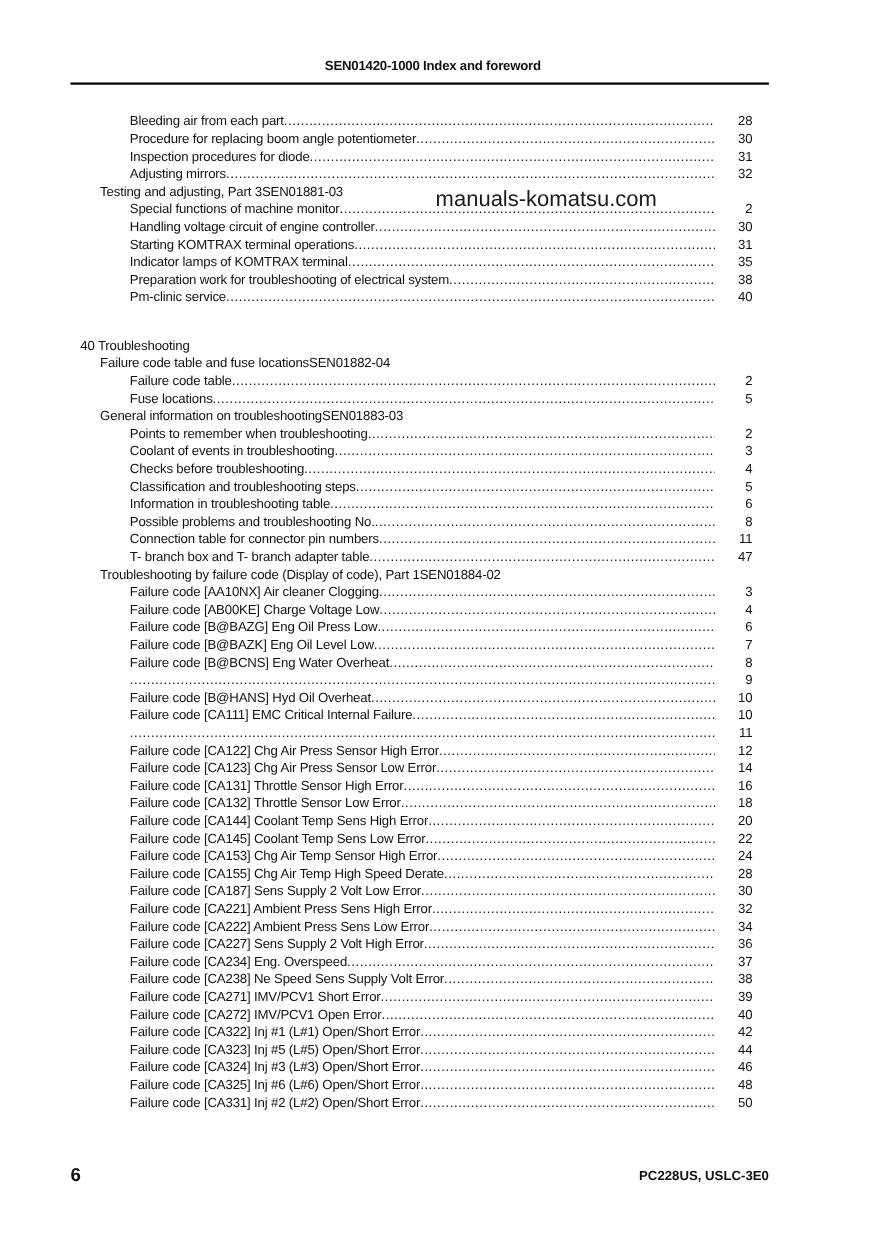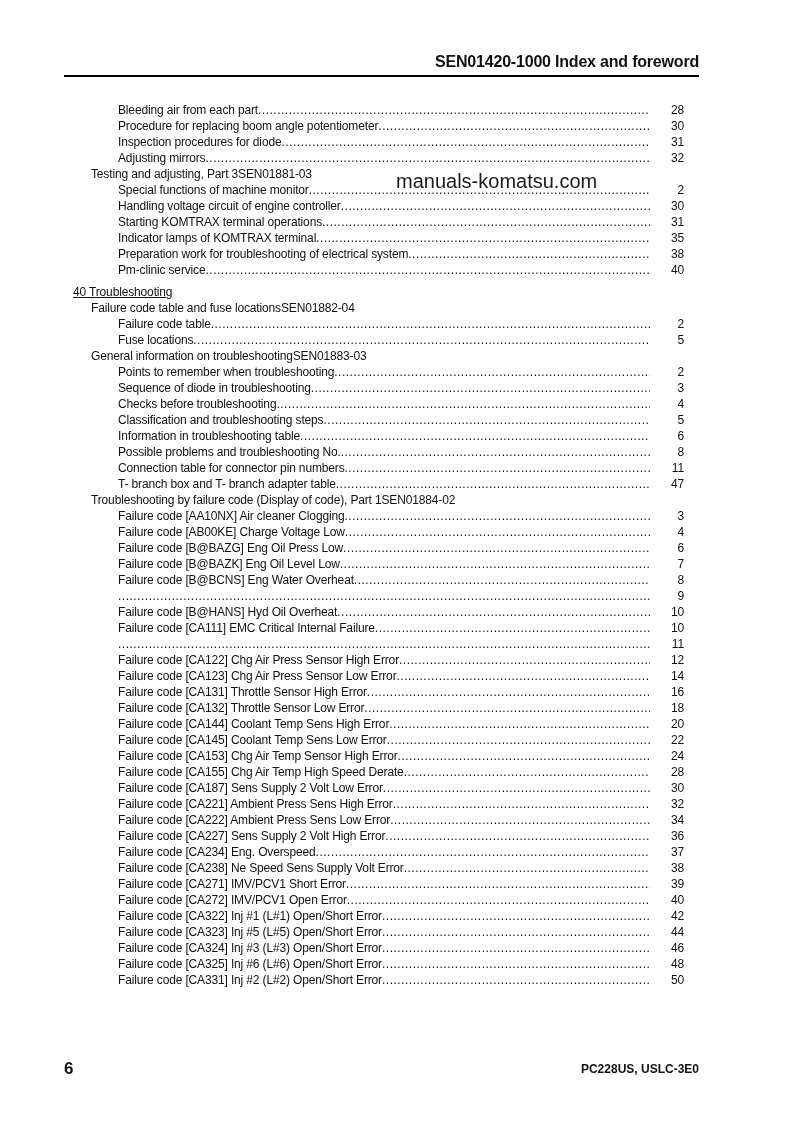--- a/index.html
+++ b/index.html
@@ -1,35 +1,35 @@
 <!DOCTYPE html>
 <html><head>
 <meta charset="utf-8">
 <style>
   html, body { margin: 0; padding: 0; background: #ffffff; }
   body {
     width: 794px; height: 1123px; position: relative; overflow: hidden;
     font-family: "Liberation Sans", sans-serif; color: #111;
   }
   .hdr {
-    position: absolute; top: 53px; left: 64px; width: 635px;
-    display: flex; justify-content: flex-end;
-    font-size: 16px; font-weight: bold; letter-spacing: -0.2px;
+    position: absolute; top: 53px; left: 76px; width: 635px;
+    display: flex; justify-content: center;
+    font-size: 12px; font-weight: bold; letter-spacing: -0.2px;
   }
   .rule {
     position: absolute; top: 75px; left: 64px; width: 635px; height: 2px; background: #000;
   }
   .toc {
     position: absolute; top: 102px; left: 0; width: 794px;
     font-size: 12px; letter-spacing: -0.15px;
   }
   .row {
     position: relative; height: 16px; line-height: 16px; white-space: nowrap;
   }
-  .row.gap { margin-top: 6px; text-decoration: underline; }
+  .row.gap { margin-top: 28px; }
   .lvl0 { padding-left: 73px; }
   .entry {
     display: flex; align-items: flex-end;
     position: absolute; left: 118px; width: 566px; top: 0;
   }
   .entry .label { flex: 0 0 auto; background: #fff; }
   .entry .dots {
     flex: 1 1 auto; overflow: hidden; white-space: nowrap; margin-right: 6px;
     color: #111; letter-spacing: 0.5px;
   }
@@ -172,21 +172,21 @@
     </div>
     <div class="row">
       <div class="entry">
         <span class="label">Points to remember when troubleshooting</span>
         <span class="dots"></span>
         <span class="page">2</span>
       </div>
     </div>
     <div class="row">
       <div class="entry">
-        <span class="label">Sequence of diode in troubleshooting</span>
+        <span class="label">Coolant of events in troubleshooting</span>
         <span class="dots"></span>
         <span class="page">3</span>
       </div>
     </div>
     <div class="row">
       <div class="entry">
         <span class="label">Checks before troubleshooting</span>
         <span class="dots"></span>
         <span class="page">4</span>
       </div>

